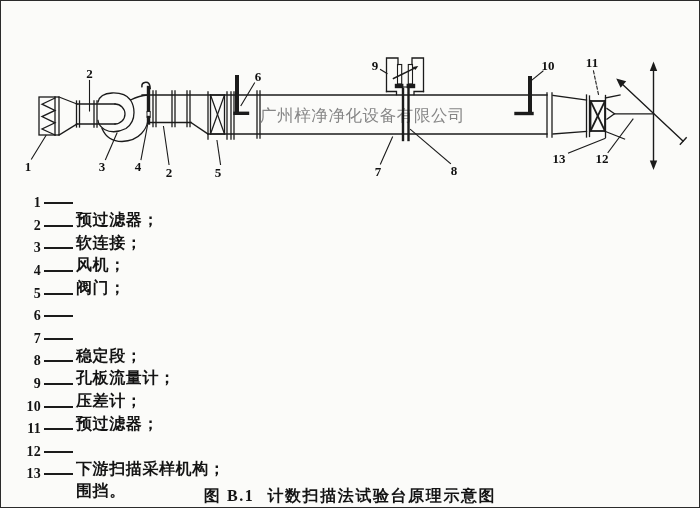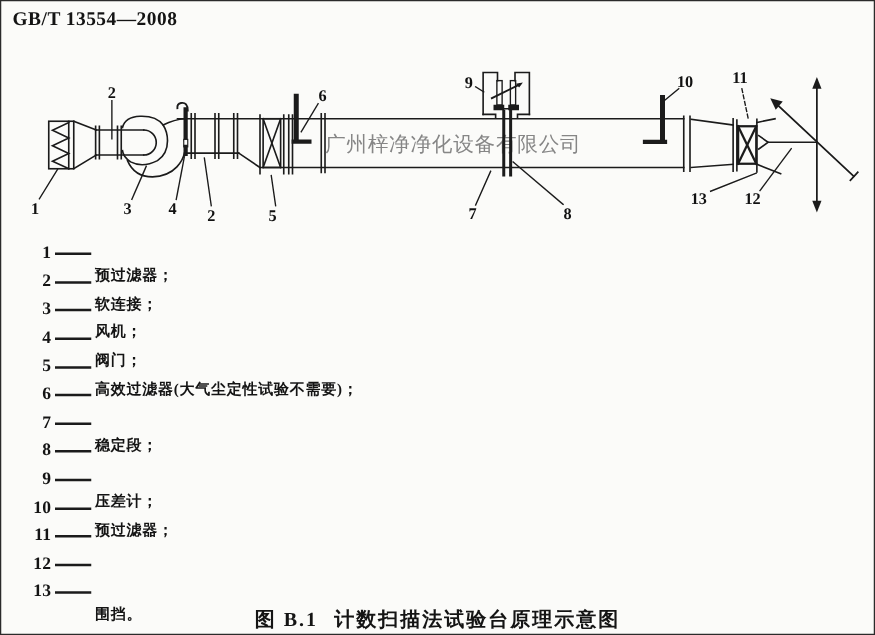--- a/index.html
+++ b/index.html
@@ -15,41 +15,40 @@
   .diagram-svg{position:absolute;left:0;top:0;}
   .legend{position:absolute;left:22px;top:191px;}
   .legend-row{display:flex;align-items:center;height:22.6px;}
   .legend-num{
     width:18px;text-align:right;font-size:14px;font-weight:600;
     flex:0 0 auto;letter-spacing:.2px;
   }
   .legend-dash{
     flex:0 0 auto;width:29px;height:2px;background:#1b1b1b;margin:0 3px 0 3px;
   }
-  .legend-txt{font-size:12px;font-weight:600;letter-spacing:.6px;white-space:nowrap;margin-top:35px;}
+  .legend-txt{font-size:16px;font-weight:600;letter-spacing:.6px;white-space:nowrap;margin-top:35px;}
   .caption{
     position:absolute;left:0;top:485px;width:100%;text-align:center;
     font-size:16px;font-weight:bold;letter-spacing:1.6px;white-space:nowrap;
   }
   .caption .fig-no{margin-right:13px;}
   svg text.callout{
     font-family:"Liberation Serif","DejaVu Serif",serif;
     font-weight:bold;font-size:13px;fill:#111;
   }
   svg text.watermark{
     font-family:"Liberation Serif","DejaVu Serif",serif;
     font-size:16.5px;letter-spacing:.6px;fill:#868686;font-weight:500;
   }
 </style>
 </head>
 <body>
 
 <div class="page">
 
-  <div class="std-code">GB/T 13554—2008</div>
 
   <svg class="diagram-svg" width="700" height="188" viewBox="0 0 700 188">
     <g stroke="#1b1b1b" fill="none" stroke-width="1.3" stroke-linecap="square">
 
       <g>
         <rect x="38" y="96" width="20" height="38"></rect>
         <line x1="54" y1="96" x2="54" y2="134"></line>
         <polyline points="54,97 41,103.2 54,109.4 41,115.6 54,121.8 41,128 54,134"></polyline>
       </g>
 
@@ -235,52 +234,53 @@
       <span class="legend-txt">风机；</span>
     </div>
     <div class="legend-row">
       <span class="legend-num">4</span>
       <span class="legend-dash"></span>
       <span class="legend-txt">阀门；</span>
     </div>
     <div class="legend-row">
       <span class="legend-num">5</span>
       <span class="legend-dash"></span>
-      <span class="legend-txt">高效过滤器(大气尘定性试验不需要)；</span>
     </div>
     <div class="legend-row">
       <span class="legend-num">6</span>
       <span class="legend-dash"></span>
     </div>
     <div class="legend-row">
       <span class="legend-num">7</span>
       <span class="legend-dash"></span>
       <span class="legend-txt">稳定段；</span>
     </div>
     <div class="legend-row">
       <span class="legend-num">8</span>
       <span class="legend-dash"></span>
+      <span class="legend-txt">孔板流量计；</span>
     </div>
     <div class="legend-row">
       <span class="legend-num">9</span>
       <span class="legend-dash"></span>
       <span class="legend-txt">压差计；</span>
     </div>
     <div class="legend-row">
       <span class="legend-num">10</span>
       <span class="legend-dash"></span>
       <span class="legend-txt">预过滤器；</span>
     </div>
     <div class="legend-row">
       <span class="legend-num">11</span>
       <span class="legend-dash"></span>
     </div>
     <div class="legend-row">
       <span class="legend-num">12</span>
       <span class="legend-dash"></span>
+      <span class="legend-txt">下游扫描采样机构；</span>
     </div>
     <div class="legend-row">
       <span class="legend-num">13</span>
       <span class="legend-dash"></span>
       <span class="legend-txt">围挡。</span>
     </div>
   </div>
 
   <div class="caption">
     <span class="fig-no">图 B.1</span><span>计数扫描法试验台原理示意图</span>

